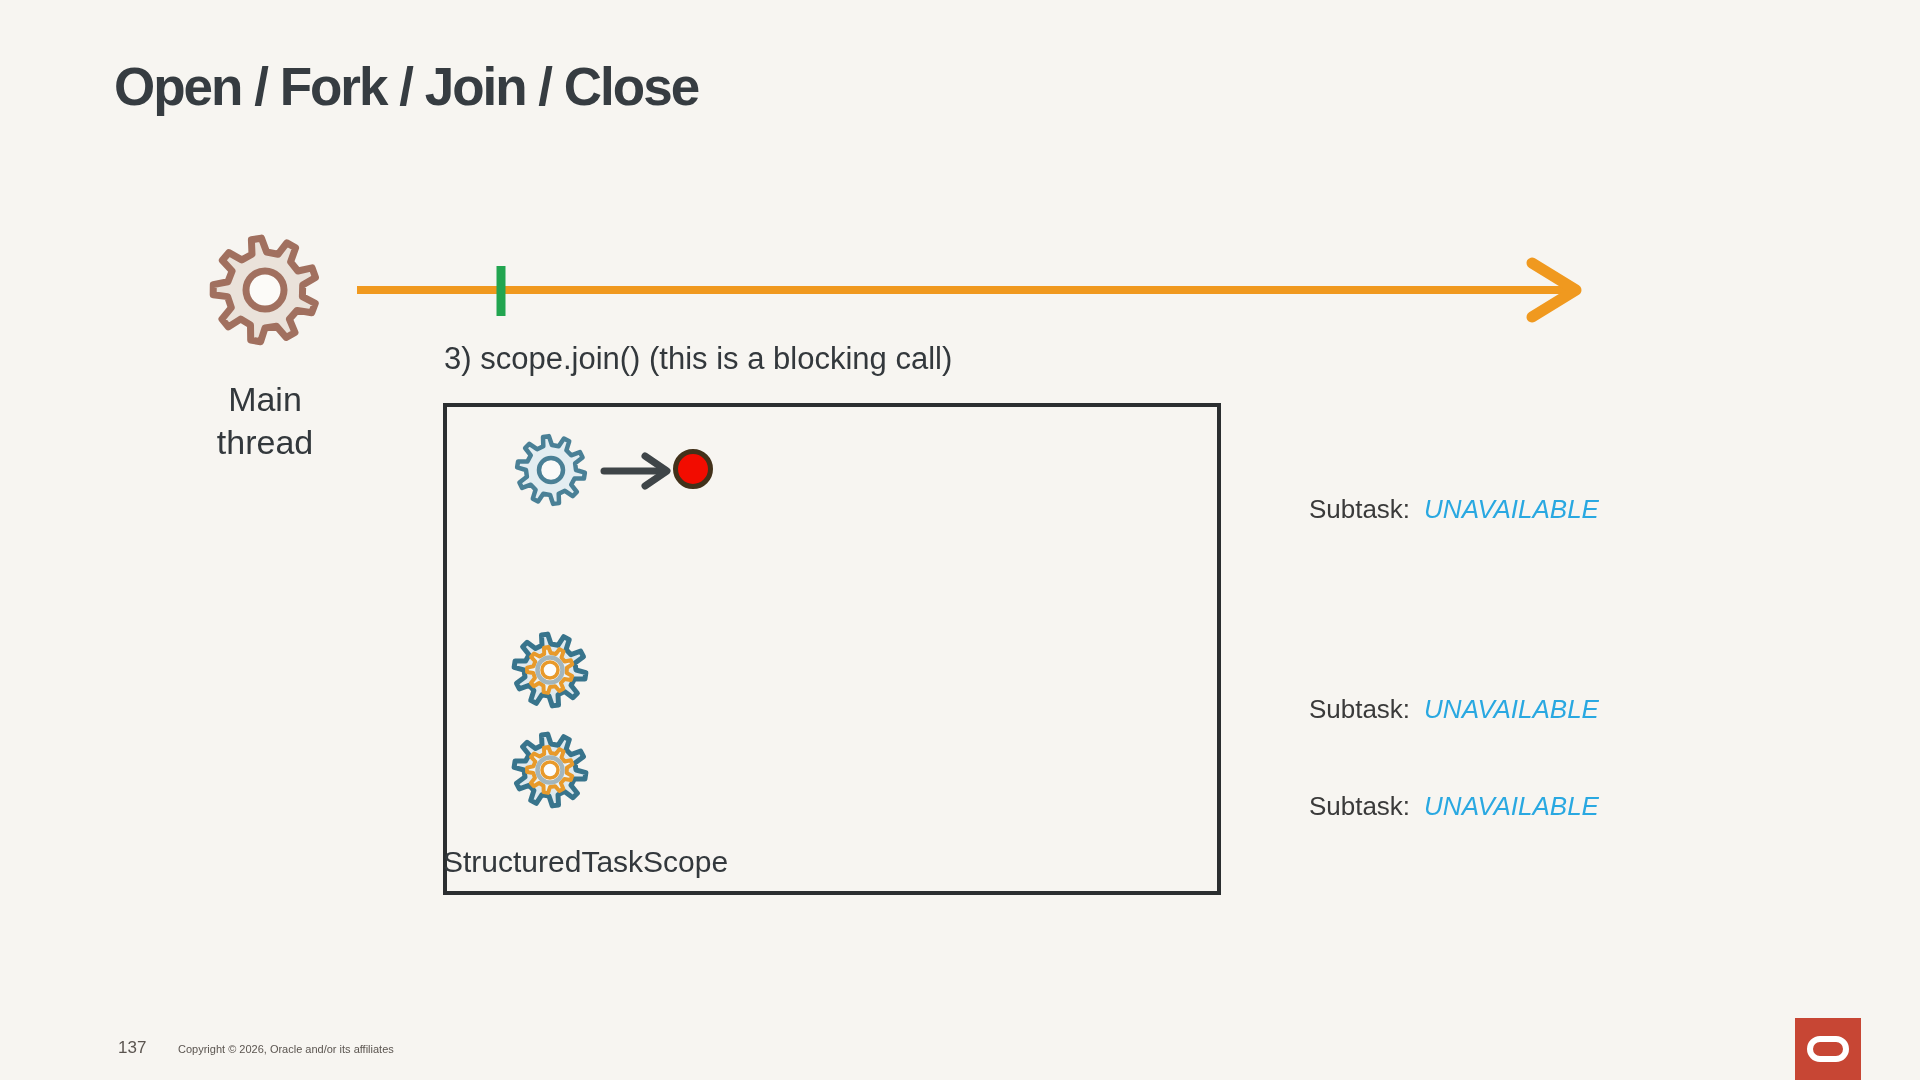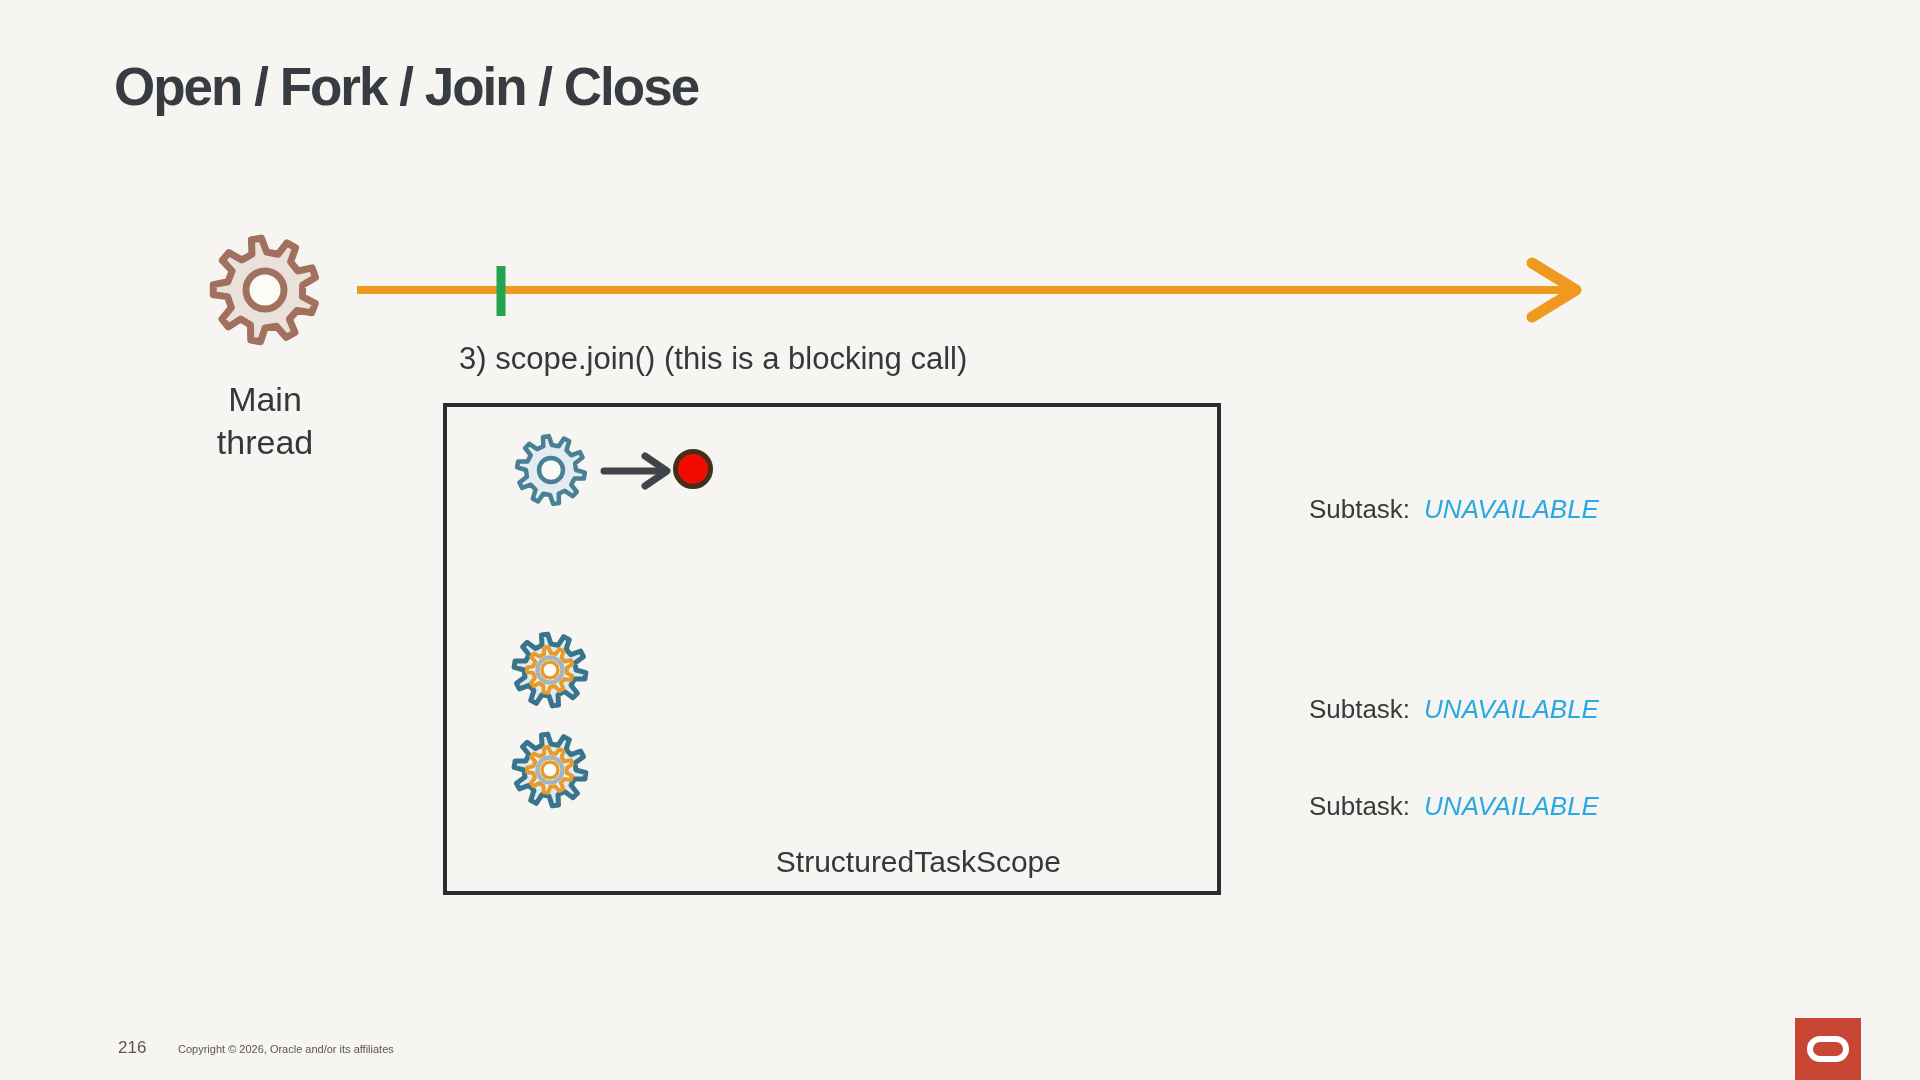--- a/index.html
+++ b/index.html
@@ -16,31 +16,31 @@
   .main-thread-label{
     position:absolute;left:183px;top:378px;width:164px;
     font-size:34px;line-height:1.26;text-align:center;
     color:var(--body_text,#33383c);
   }
   .timeline-svg{position:absolute;left:340px;top:250px;}
   .tl-line{stroke:var(--timeline_orange,#f0991f);stroke-width:8;stroke-linecap:butt;}
   .tl-head{stroke:var(--timeline_orange,#f0991f);stroke-width:11;fill:none;stroke-linecap:round;stroke-linejoin:round;}
   .join-tick{stroke:var(--join_marker_green,#22a550);stroke-width:9;stroke-linecap:butt;}
   .join-caption{
-    position:absolute;left:459px;top:341px;
+    position:absolute;left:444px;top:341px;
     font-size:31px;color:var(--body_text,#33383c);
   }
   .scope-box{
     position:absolute;left:443px;top:403px;width:778px;height:492px;
     border:4px solid var(--box_border,#2b2e30);box-sizing:border-box;
     background:transparent;
   }
   .scope-box-label{
     position:absolute;left:443px;top:845px;width:618px;
-    text-align:right;font-size:30px;color:var(--body_text,#33383c);
+    text-align:left;font-size:30px;color:var(--body_text,#33383c);
   }
   .gear-svg{position:absolute;}
   .gear-main-outline{fill:var(--main_gear_fill,#eae2da);stroke:var(--main_gear_brown,#a1705f);stroke-width:7;stroke-linejoin:round;}
   .gear-main-hub{fill:#fcfbf8;stroke:var(--main_gear_brown,#a1705f);stroke-width:7;}
   .gear-plain-outline{fill:#e3edf1;stroke:var(--task_gear_teal,#4a8096);stroke-width:4.5;stroke-linejoin:round;}
   .gear-plain-hub{fill:#fbfaf8;stroke:var(--task_gear_teal,#4a8096);stroke-width:4.5;}
   .gear-comp-outline{fill:var(--task_gear_fill,#dfe9ee);stroke:#38748c;stroke-width:5;stroke-linejoin:round;}
   .gear-comp-inner{fill:#eef3f5;stroke:var(--inner_gear_orange,#e89a2b);stroke-width:4;stroke-linejoin:round;}
   .gear-comp-ring{fill:#ffffff;stroke:var(--gear_hub_gray,#a3b6bd);stroke-width:4.5;}
   .gear-comp-hub{fill:#fdfdfc;stroke:var(--inner_gear_orange,#e89a2b);stroke-width:3.5;}
@@ -124,21 +124,21 @@
     <span class="subtask-label">Subtask:</span><span class="subtask-status">UNAVAILABLE</span>
   </div>
   <div class="subtask-row" style="top:655px;">
     <span class="subtask-label">Subtask:</span><span class="subtask-status">UNAVAILABLE</span>
   </div>
   <div class="subtask-row" style="top:752px;">
     <span class="subtask-label">Subtask:</span><span class="subtask-status">UNAVAILABLE</span>
   </div>
 
   <div class="footer">
-    <span class="footer-page">216</span>
+    <span class="footer-page">137</span>
     <span class="footer-copy">Copyright © 2026, Oracle and/or its affiliates</span>
   </div>
 
   <div class="oracle-logo">
     <span class="oracle-o"></span>
   </div>
 
 </div>
 
 </body></html>

